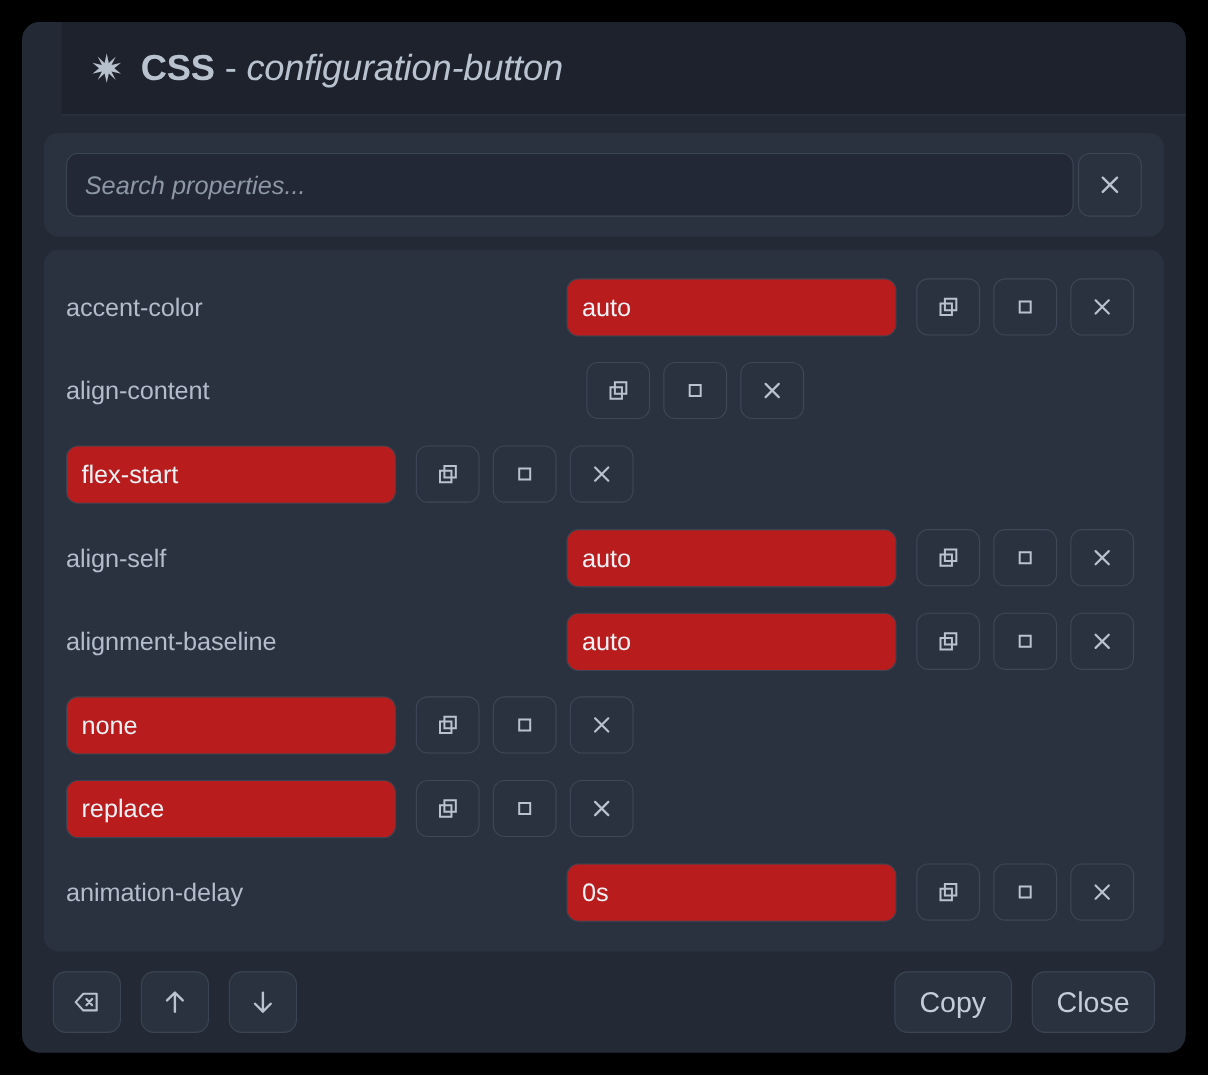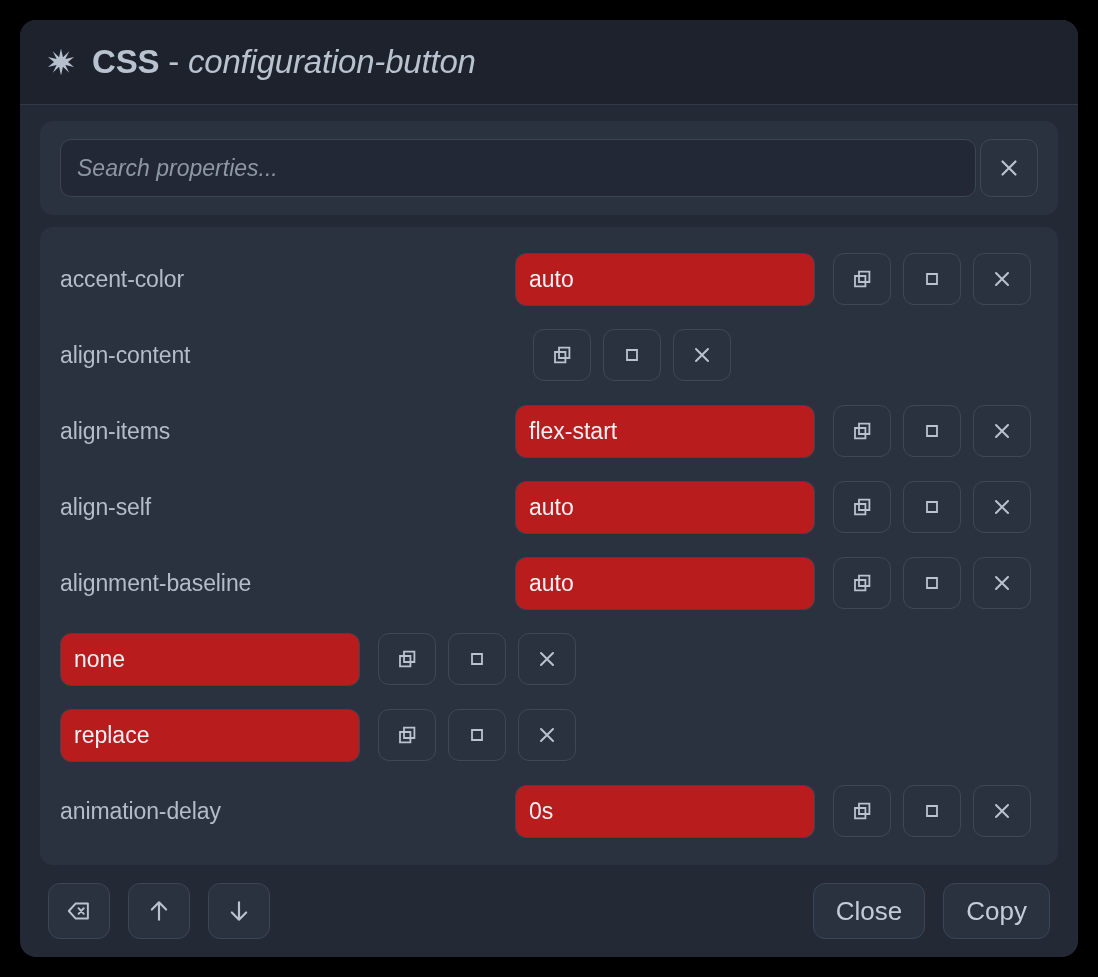--- a/index.html
+++ b/index.html
@@ -32,20 +32,21 @@
   .titlebar {
     height: 85px;
     flex: 0 0 85px;
     background: #1d222c;
     border-bottom: 1px solid #313a48;
     display: flex;
     align-items: center;
     padding: 0 26px;
     box-sizing: border-box;
     gap: 16px;
+    margin-left: 36px;
   }
   .star-icon {
     width: 30px;
     height: 30px;
     flex: 0 0 30px;
     color: #b6bfcc;
     display: flex;
     align-items: center;
     justify-content: center;
   }
@@ -276,21 +277,20 @@
               </svg>
             </button>
             <button class="icon-btn row-btn">
               <svg viewBox="0 0 24 24" width="24" height="24" aria-hidden="true">
                 <path fill="none" stroke="currentColor" stroke-width="2" stroke-linecap="round" d="M6 6 L18 18 M18 6 L6 18"></path>
               </svg>
             </button>
           </div>
         </div>
         <div class="prop-row">
-          <div class="prop-name">align-items</div>
           <input class="prop-value" type="text" value="flex-start" style="">
           <div class="row-actions">
             <button class="icon-btn row-btn">
               <svg viewBox="0 0 24 24" width="24" height="24" aria-hidden="true">
                 <path fill="none" stroke="currentColor" stroke-width="1.8" d="M9 4.6 H19.4 V15 H9 Z"></path>
                 <path fill="none" stroke="currentColor" stroke-width="1.8" d="M5 9 H15.4 V19.4 H5 Z"></path>
               </svg>
             </button>
             <button class="icon-btn row-btn">
               <svg viewBox="0 0 24 24" width="24" height="24" aria-hidden="true">
@@ -426,17 +426,17 @@
       <svg viewBox="0 0 24 24" width="26" height="26" aria-hidden="true">
         <path fill="none" stroke="currentColor" stroke-width="2" stroke-linecap="round" stroke-linejoin="round" d="M12 20 V4 M5.4 10.6 L12 4 L18.6 10.6"></path>
       </svg>
     </button>
     <button class="foot-icon-btn">
       <svg viewBox="0 0 24 24" width="26" height="26" aria-hidden="true">
         <path fill="none" stroke="currentColor" stroke-width="2" stroke-linecap="round" stroke-linejoin="round" d="M12 4 V20 M5.4 13.4 L12 20 L18.6 13.4"></path>
       </svg>
     </button>
     <div class="foot-spacer"></div>
+    <button class="text-btn">Copy</button>
     <button class="text-btn">Close</button>
-    <button class="text-btn">Copy</button>
   </div>
 
 </div>
 
 </body></html>

